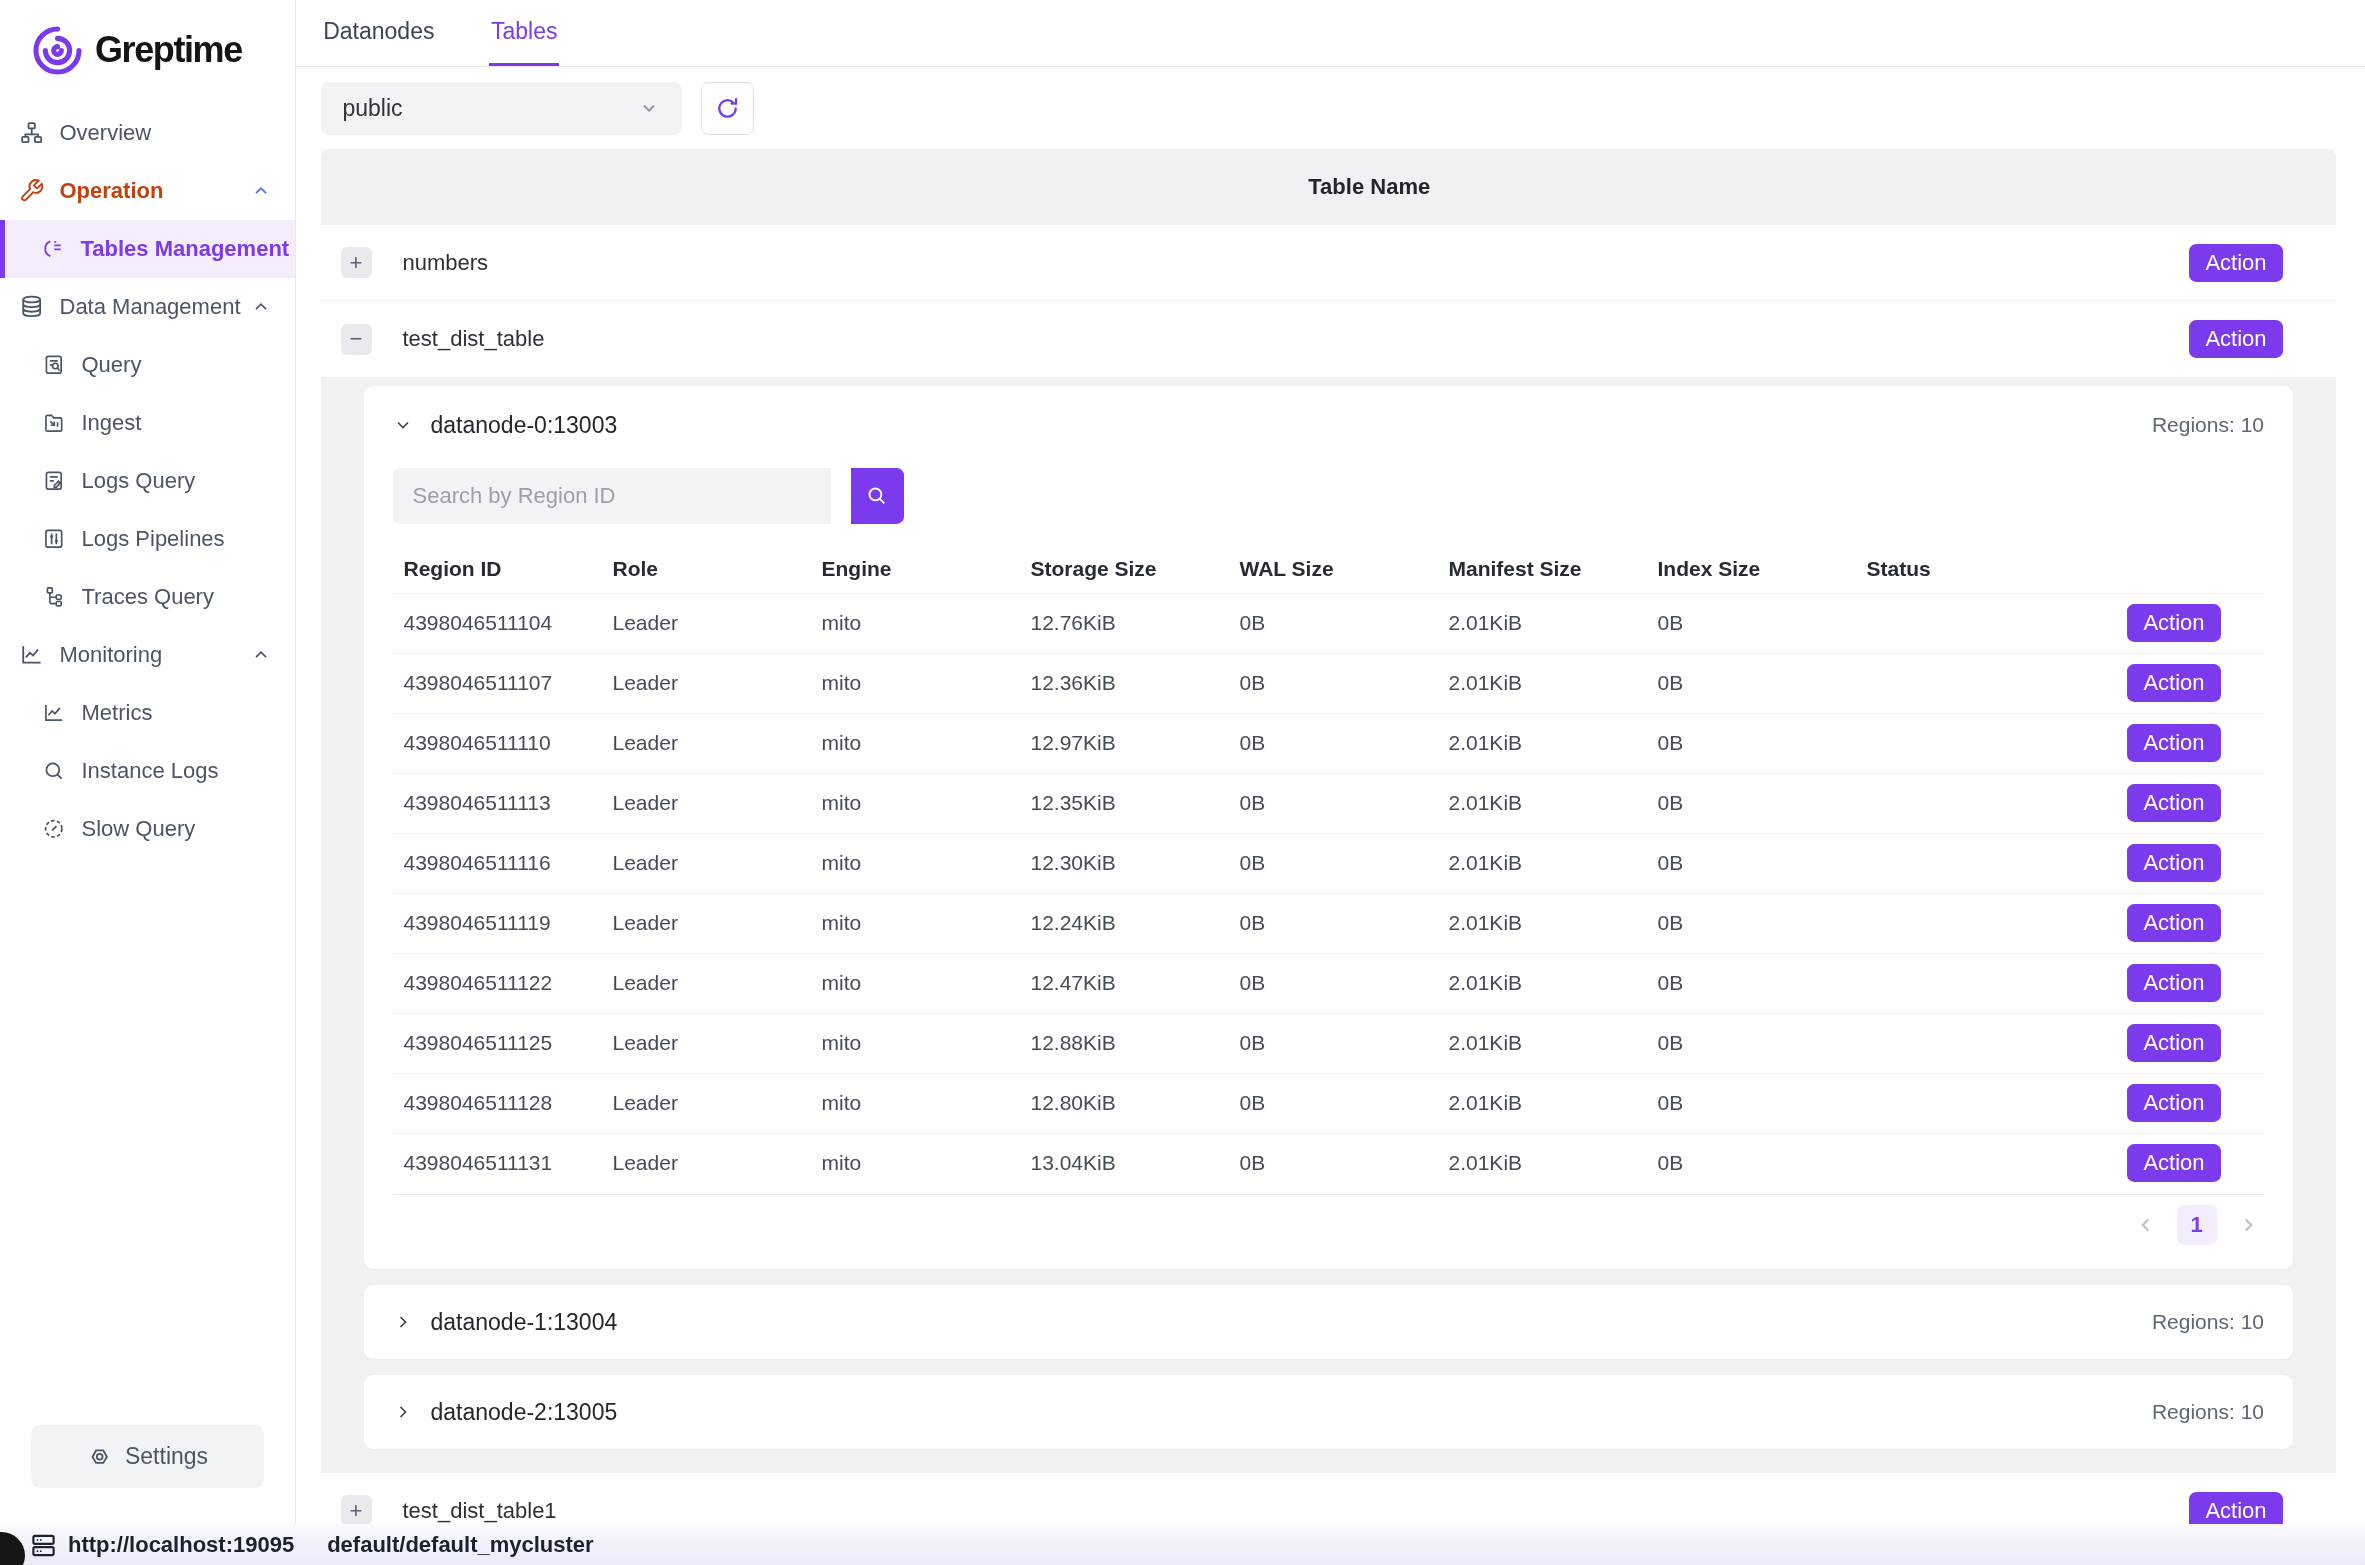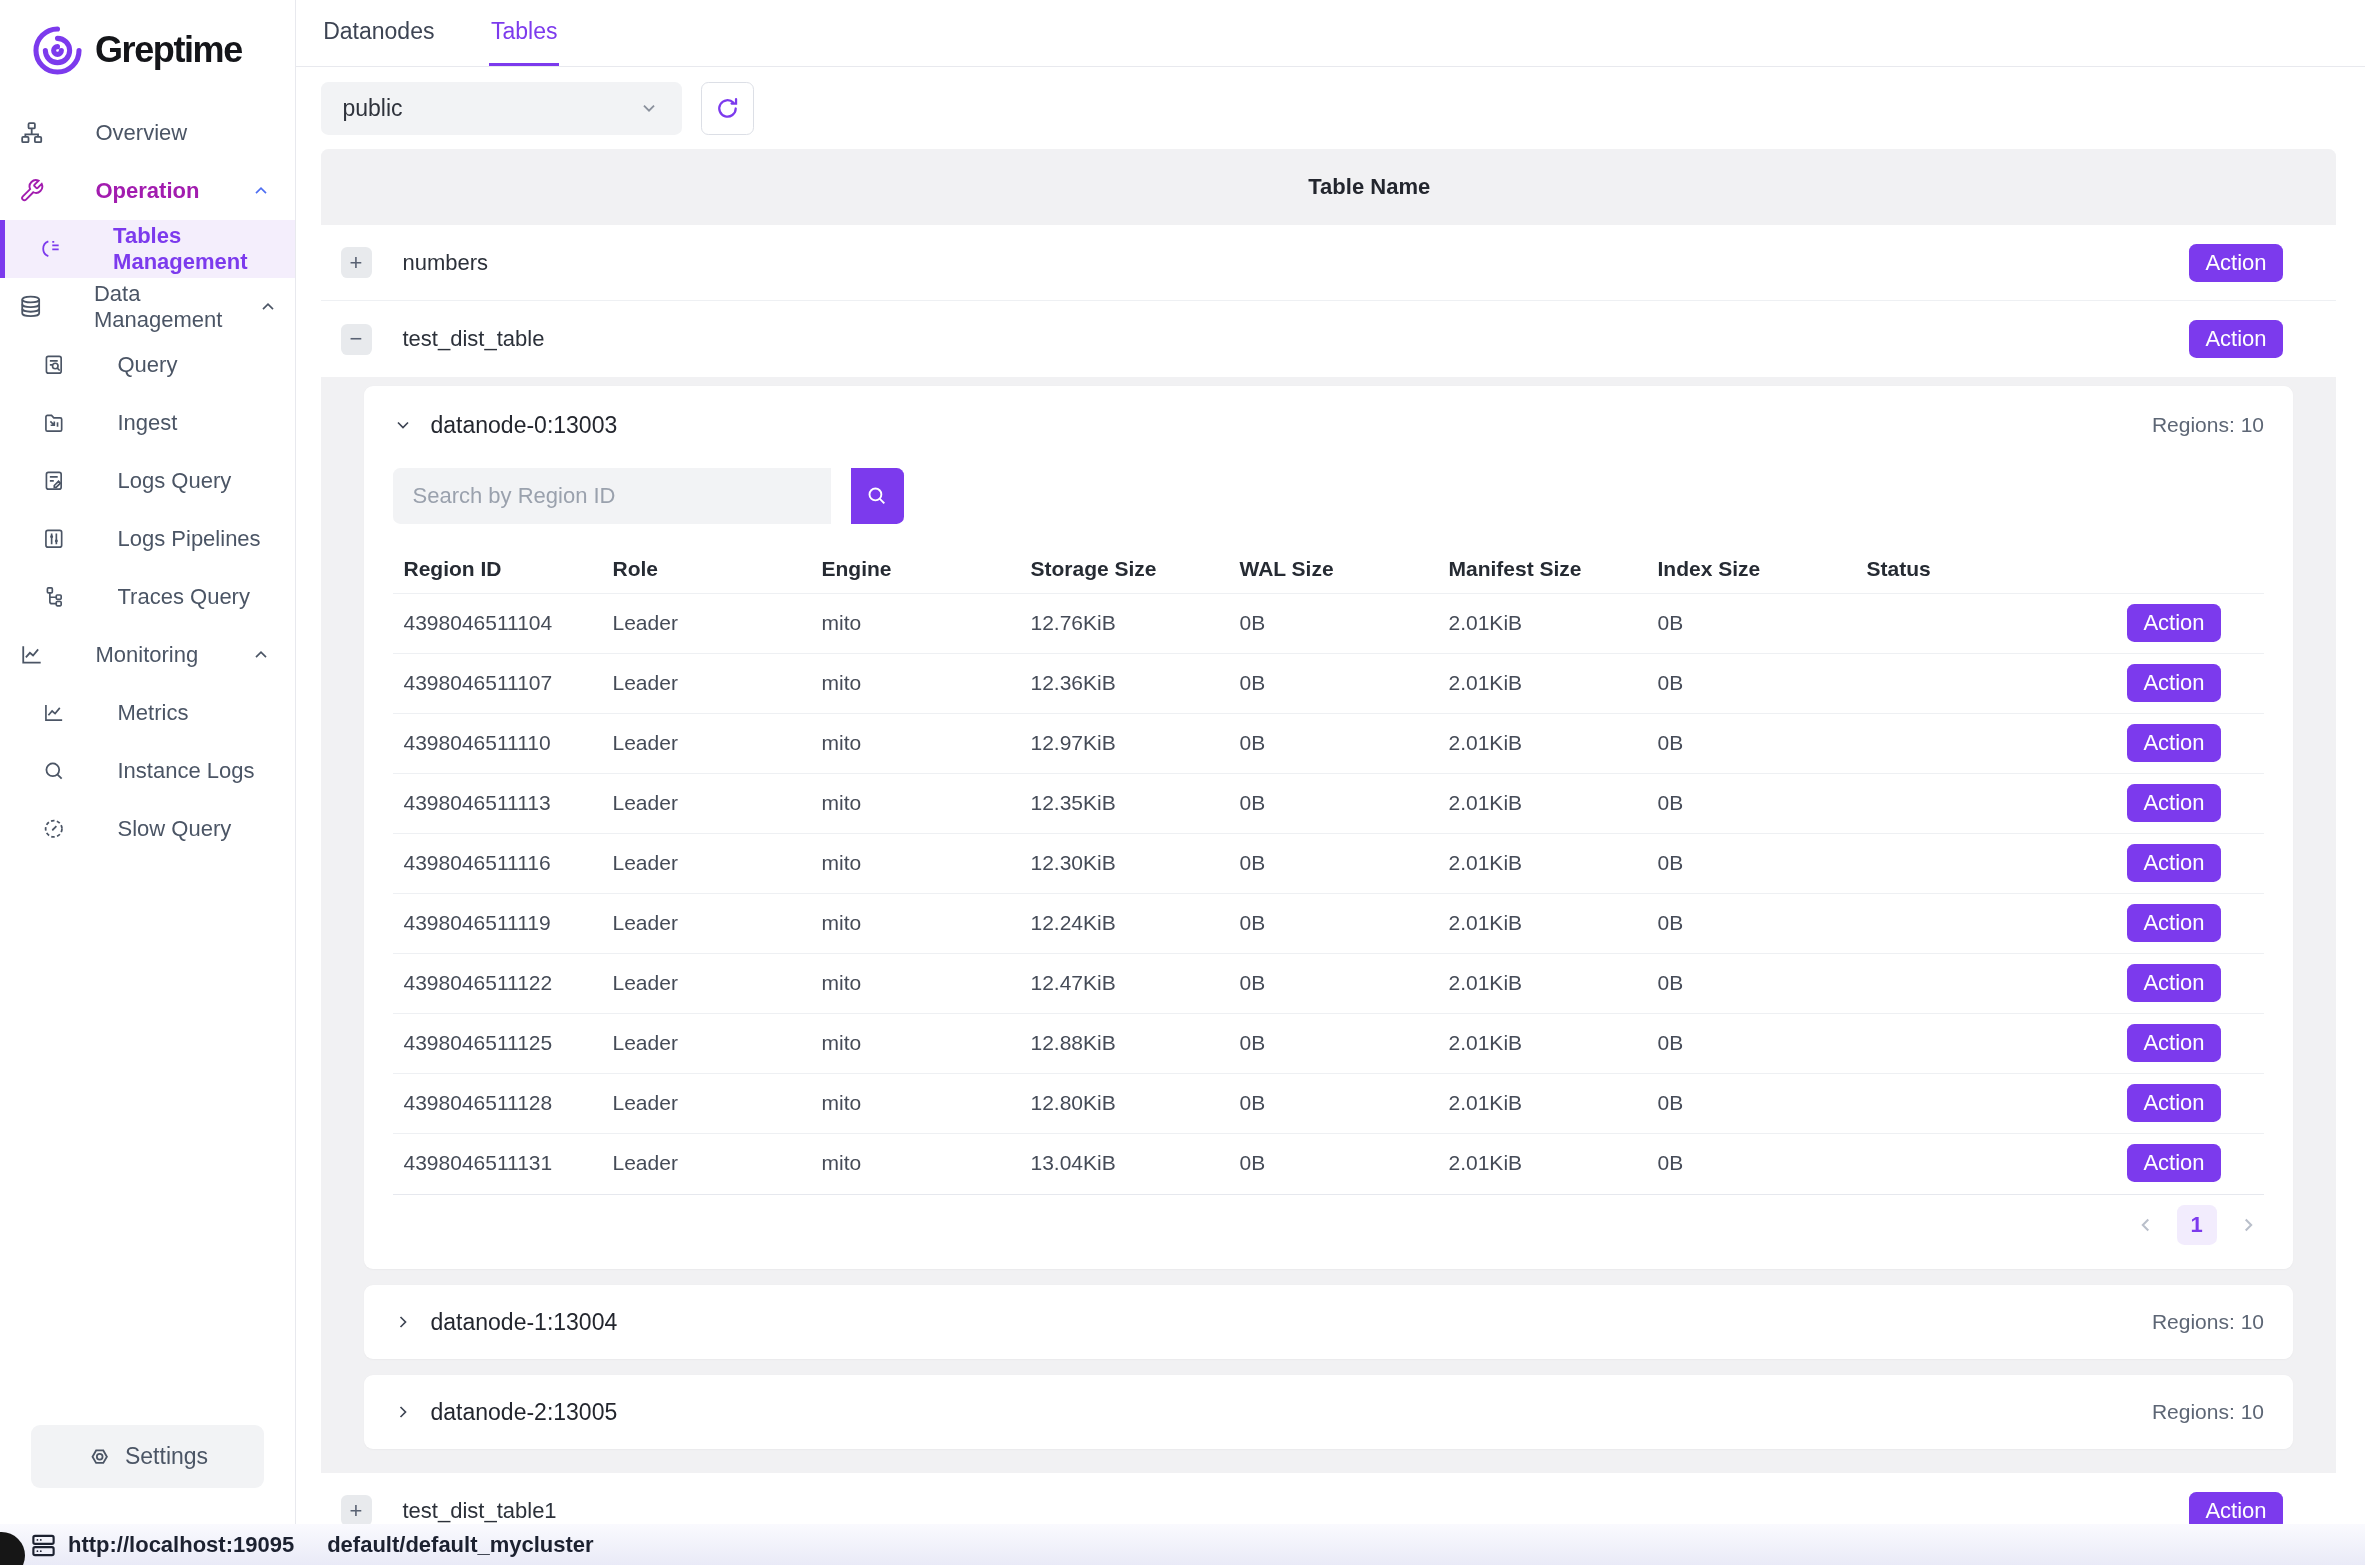--- a/index.html
+++ b/index.html
@@ -8,28 +8,28 @@
   svg { display:block; }
 
   .app { display:flex; height:1524px; }
 
   
   .sidebar { width:296px; min-width:296px; border-right:0.9px solid #e8e9ee; display:flex; flex-direction:column; background:#fff; }
   .logo-row { display:flex; align-items:center; gap:11px; padding:23.6px 0 20px 31px; }
   .logo-mark { width:53px; height:53px; }
   .logo-text { font-size:36px; font-weight:800; letter-spacing:-1.4px; color:#141519; }
   nav { display:flex; flex-direction:column; padding-top:7.3px; }
-  .nav-item { display:flex; align-items:center; height:58px; padding-left:18px; cursor:pointer; color:#4b5565; font-size:22px; position:relative;gap:36px; }
+  .nav-item { display:flex; align-items:center; height:58px; padding-left:18px; cursor:pointer; color:#4b5565; font-size:22px; position:relative; }
   .nav-item .nicon { width:27px; height:27px; margin-right:14.5px; display:flex; align-items:center; justify-content:center; color:#4b5565; }
   .nav-item .nicon svg { width:25.4px; height:25.4px; }
   .nav-item.child { padding-left:40px; }
   .nav-item.child .nicon svg { width:23.6px; height:23.6px; }
   .nav-item .nchev { margin-left:auto; margin-right:23.6px; color:#4b5565; }
   .nav-item .nchev svg { width:20px; height:20px; }
-  .nav-item.accent, .nav-item.accent .nicon { color:#a21caf; font-weight:700; }
+  .nav-item.accent, .nav-item.accent .nicon { color:#c2410c; font-weight:700; }
   .nav-item.accent .nchev { color:#4e6ef2; }
   .nav-item.selected { background:#f4eefc; color:#7c3aed; font-weight:700; border-left:5.4px solid #7c3aed; padding-left:34px; }
   .nav-item.selected .nicon { color:#7c3aed; }
   .settings-btn { margin:auto 31px 36px 31px; height:63px; background:#f2f3f5; border:none; border-radius:9px; display:flex; align-items:center; justify-content:center; gap:12.7px; color:#4b5565; font-size:23px; font-family:inherit; cursor:pointer; }
   .settings-btn svg { width:25.4px; height:25.4px; }
 
   
   .main { flex:1; display:flex; flex-direction:column; min-width:0; }
   .tabbar { height:67px; border-bottom:0.9px solid #e8e9ee; display:flex; align-items:stretch; gap:53px; padding-left:25.4px; }
   .tab { display:flex; align-items:center; font-size:23px; color:#3d4453; cursor:pointer; border-bottom:3.6px solid transparent; padding:0 1.8px; }

